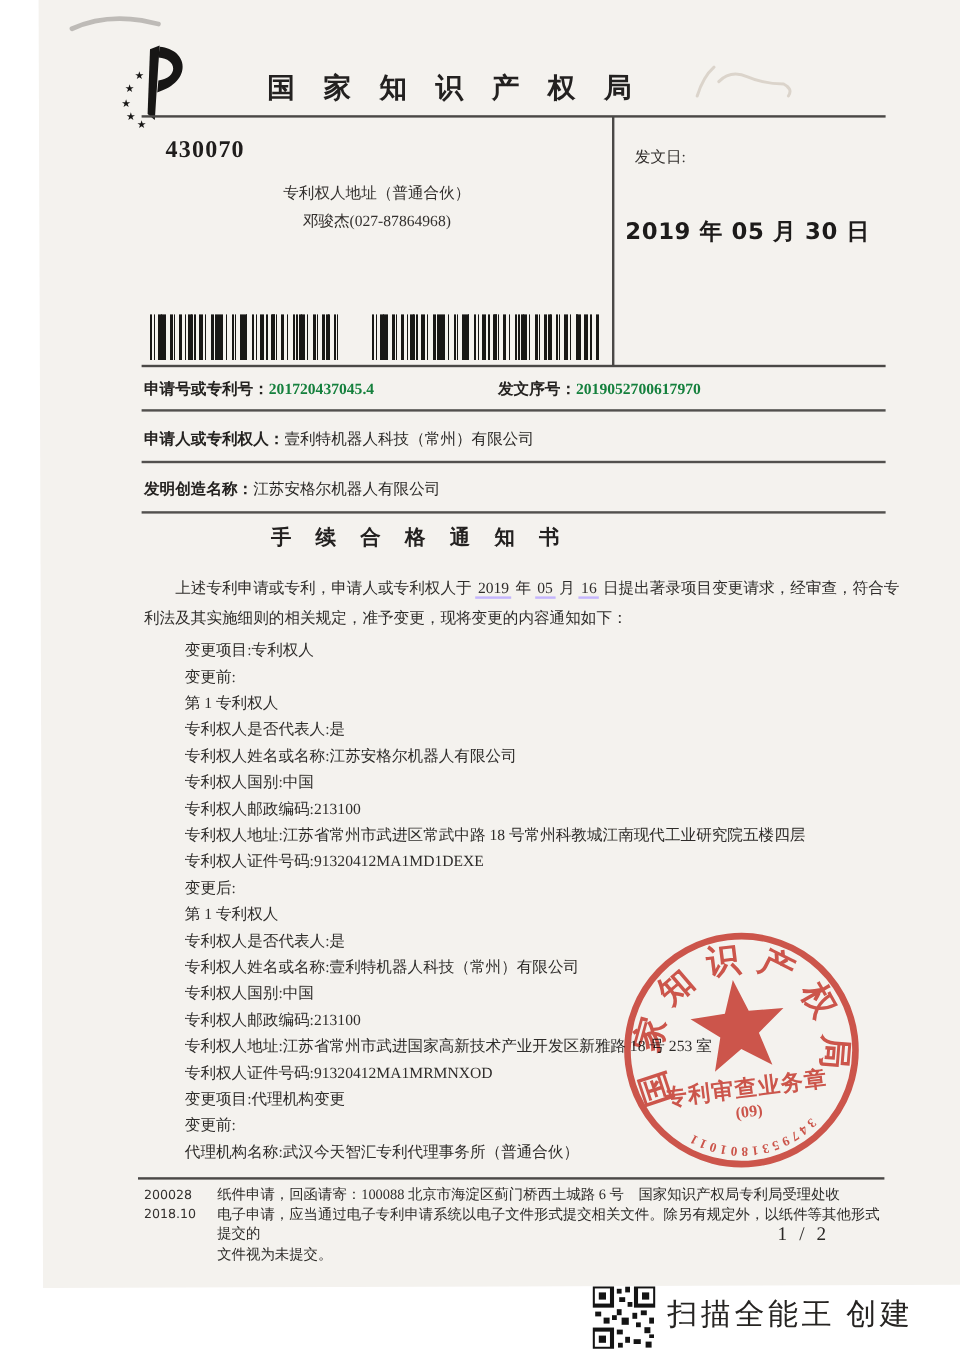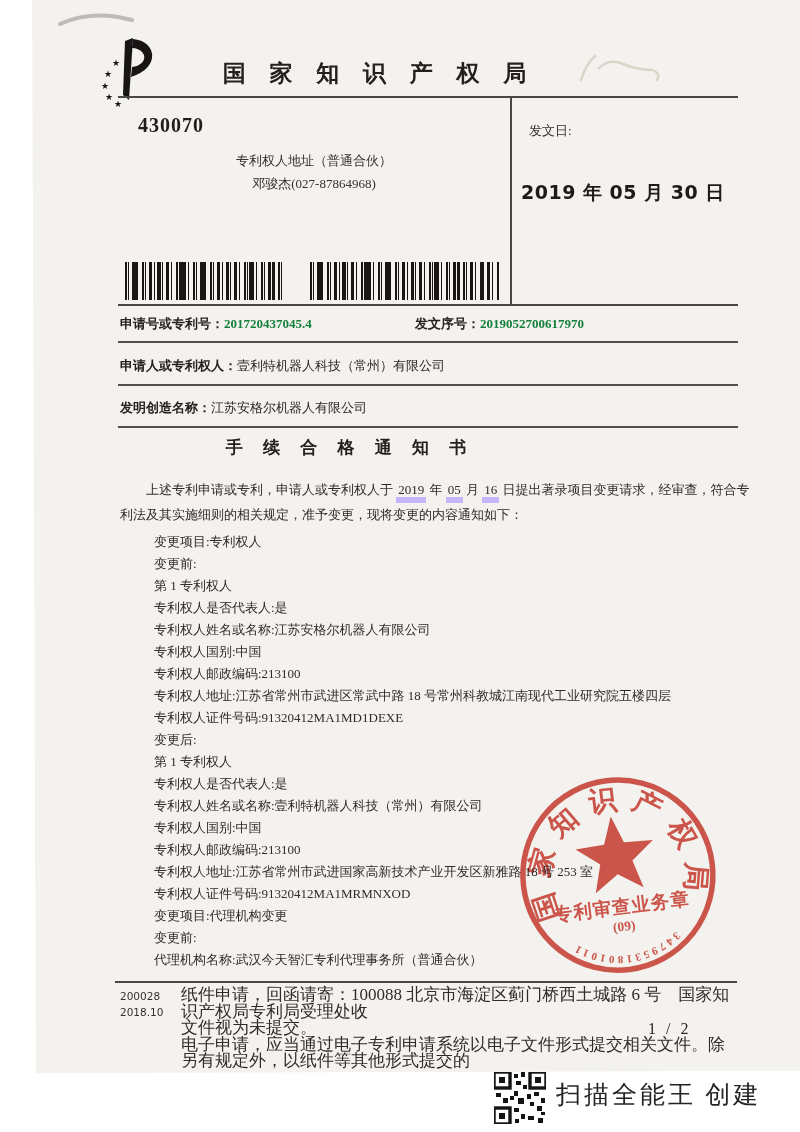--- a/index.html
+++ b/index.html
@@ -19,27 +19,27 @@
   .dispatch-date{left:521px;top:180px;font-size:19px;font-weight:700;letter-spacing:.5px;color:#1d1b1a;font-family:"DejaVu Sans","Liberation Sans",sans-serif;white-space:nowrap;}
   .barcode{top:262px;height:38px;background-image:
       repeating-linear-gradient(90deg,#181715 0 2px,rgba(0,0,0,0) 2px 3px,#181715 3px 4px,rgba(0,0,0,0) 4px 7px,#181715 7px 10px,rgba(0,0,0,0) 10px 12px,#181715 12px 13px,rgba(0,0,0,0) 13px 17px),
       repeating-linear-gradient(90deg,rgba(0,0,0,0) 0 9px,#181715 9px 12px,rgba(0,0,0,0) 12px 23px);}
   .row{font-size:13px;color:#2a2826;white-space:nowrap;}
   .lbl{font-weight:700;color:#242220;}
   .num{font-weight:700;color:#15803d;}
   .notice-title{left:140px;top:436px;width:420px;text-align:center;font-size:17px;font-weight:700;letter-spacing:8px;color:#232120;white-space:nowrap;}
   .para{left:120px;top:477px;width:612px;font-size:13px;line-height:25px;color:#2e2c2a;}
   .para .l1{white-space:nowrap;text-indent:2em;}
-  .u{border-bottom:6px solid #c4b5fd;padding:0 2px;}
+  .u{border-bottom:2px solid #c4b5fd;padding:0 2px;}
   .changes{left:120px;top:531px;width:616px;font-size:13px;line-height:22px;color:#2e2c2a;}
   .changes div{white-space:nowrap;margin-left:34px;}
   .ind{margin-left:60px;}
   .seal{left:503px;top:760px;width:232px;height:232px;transform:rotate(-7deg);opacity:.88;mix-blend-mode:multiply;}
   .footer-codes{left:120px;top:988px;font-size:10.5px;line-height:16px;font-family:"DejaVu Sans","Liberation Sans",sans-serif;color:#33302e;}
-  .footer-text{left:181px;top:987px;width:560px;font-size:17px;line-height:16.5px;color:#2e2c2a;}
+  .footer-text{left:181px;top:987px;width:560px;font-size:12px;line-height:16.5px;color:#2e2c2a;}
   .page-indicator{left:648px;top:1020px;font-size:16px;letter-spacing:3px;color:#2a2826;}
   .scanner-label{left:556px;top:1078px;font-size:25px;letter-spacing:3px;color:#262422;font-weight:500;}
   .artifact{left:56px;top:4px;width:80px;height:28px;opacity:.6;}
   .handwriting{left:575px;top:42px;width:95px;height:48px;opacity:.3;}
   svg text{font-family:"Liberation Serif","DejaVu Serif",serif;}
 </style>
 </head>
 <body>
 
 <div>
@@ -146,22 +146,22 @@
     </text>
   </svg>
 
   <div class="abs hline" style="left:115px;top:981px;width:622px;"></div>
   <div class="abs footer-codes">
     <div>200028</div>
     <div>2018.10</div>
   </div>
   <div class="abs footer-text">
     <div>纸件申请，回函请寄：100088 北京市海淀区蓟门桥西土城路 6 号　国家知识产权局专利局受理处收</div>
+    <div>电子申请，应当通过电子专利申请系统以电子文件形式提交相关文件。除另有规定外，以纸件等其他形式提交的</div>
     <div>文件视为未提交。</div>
-    <div>电子申请，应当通过电子专利申请系统以电子文件形式提交相关文件。除另有规定外，以纸件等其他形式提交的</div>
   </div>
   <div class="abs page-indicator">1 / 2</div>
 
   <svg class="abs" style="left:494px;top:1072px;width:52px;height:52px;" viewBox="0 0 52 52">
     <rect x="0" y="0" width="16" height="16" fill="none" stroke="#141414" stroke-width="3.4"></rect>
     <rect x="5" y="5" width="6" height="6" fill="#141414"></rect>
     <rect x="36" y="0" width="16" height="16" fill="none" stroke="#141414" stroke-width="3.4"></rect>
     <rect x="41" y="5" width="6" height="6" fill="#141414"></rect>
     <rect x="0" y="36" width="16" height="16" fill="none" stroke="#141414" stroke-width="3.4"></rect>
     <rect x="5" y="41" width="6" height="6" fill="#141414"></rect>

